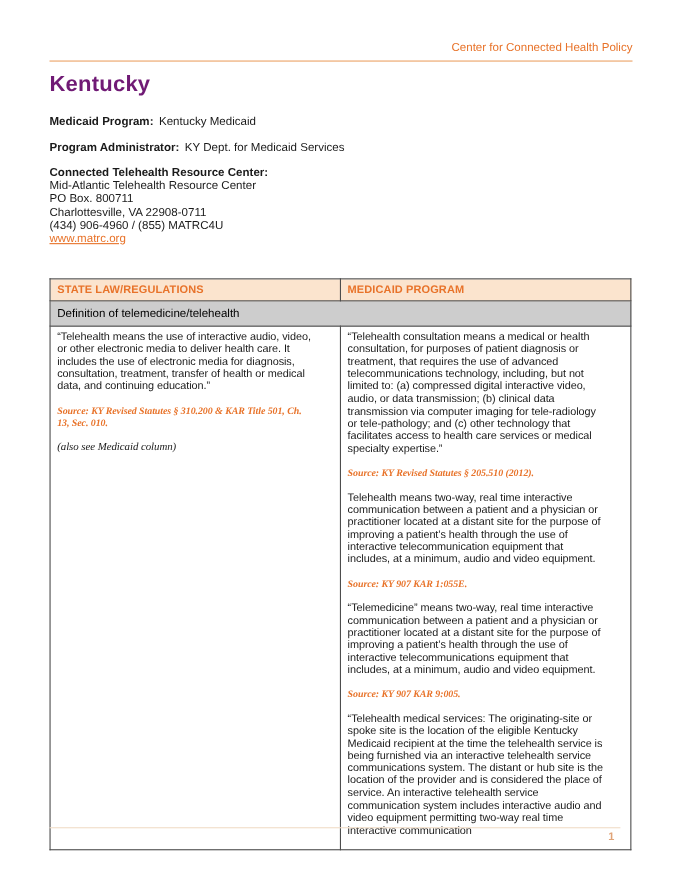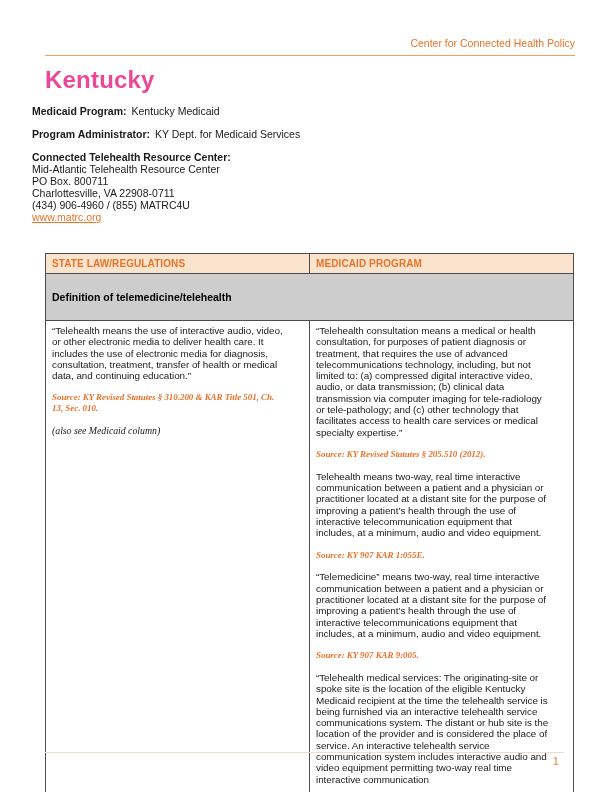--- a/index.html
+++ b/index.html
@@ -17,26 +17,26 @@
   .brand {
     position: absolute; top: 37px; right: 37px;
     font-size: 10.5px; color: #E8732A;
   }
   .header-rule {
     position: absolute; top: 55px; left: 45px; width: 530px;
     border-top: 1.5px solid #ECA266;
   }
   .title {
     position: absolute; top: 66px; left: 45px;
-    font-size: 24px; font-weight: bold; color: #ec4899;
+    font-size: 20px; font-weight: bold; color: #701a75;
     letter-spacing: 0.2px;
   }
 
   
-  .info { position: absolute; top: 105px; left: 32px; width: 520px;
+  .info { position: absolute; top: 105px; left: 45px; width: 520px;
           font-size: 10.5px; line-height: 12px; }
   .info-line { margin-bottom: 11px; }
   .info-label { font-weight: bold; }
   .info-value { margin-left: 5px; }
   .rtrc-line { line-height: 12px; }
   .link { color: #E8732A; text-decoration: underline; cursor: pointer; }
 
   
   .policy-table {
     position: absolute; top: 253px; left: 45px; width: 529px;
@@ -49,22 +49,22 @@
   }
   .col-head {
     background: #FBE4CE;
     color: #E8732A;
     font-size: 10px; font-weight: bold;
     padding: 4px 6px;
     letter-spacing: 0.1px;
   }
   .section-head {
     background: #CDCDCD;
-    font-size: 10.5px; font-weight: bold;
-    padding: 17px 6px;
+    font-size: 10.5px; font-weight: normal;
+    padding: 5px 6px;
     color: #000;
   }
   .cell {
     height: 453px;
     padding: 4px 22px 0 6px;
     font-size: 9.9px; line-height: 11.3px;
     letter-spacing: -0.05px;
     overflow: hidden;
   }
   .cell .block { margin-bottom: 11px; }

